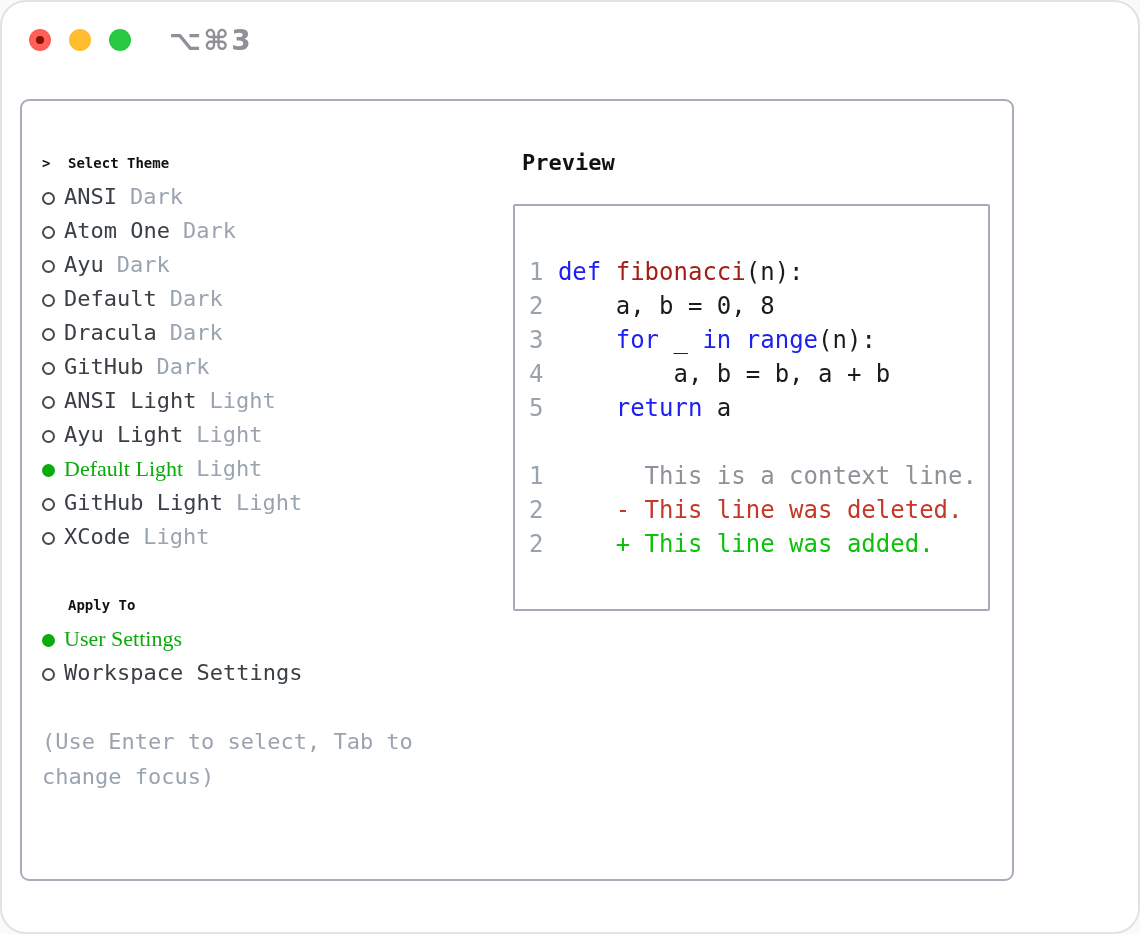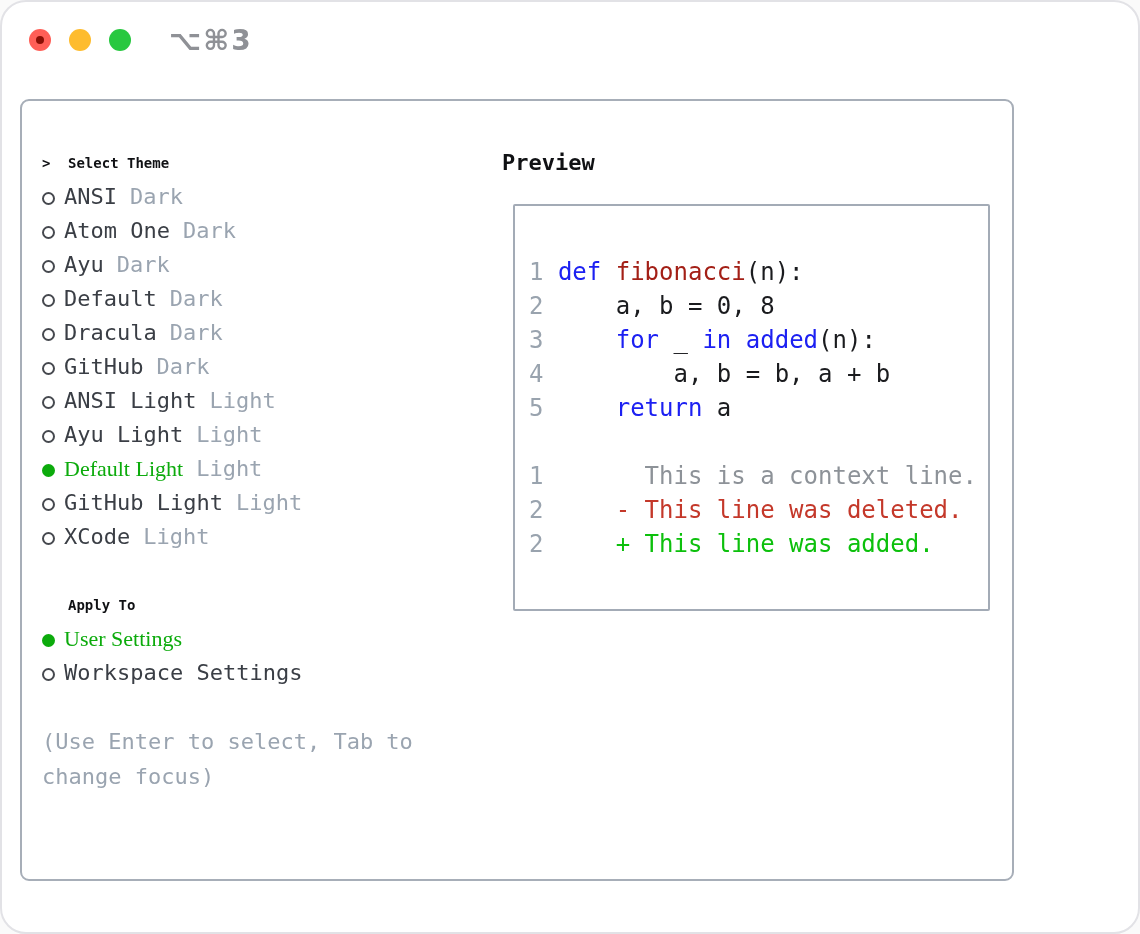--- a/index.html
+++ b/index.html
@@ -43,21 +43,21 @@
   .row .tag{color:var(--muted-gray);margin-left:13px;}
   .hdr-row{height:34px;line-height:34px;font-size:14px;font-weight:bold;color:#101114;white-space:nowrap;}
   .hdr-row .prompt{display:inline-block;width:26px;}
   .hdr-row.indent{padding-left:26px;}
   .spacer{height:34px;}
   .help{
     margin-top:0;width:432px;font-size:22px;line-height:35px;color:var(--muted-gray);
     white-space:normal;word-break:normal;
   }
   
-  .preview-title{position:absolute;left:480px;top:45px;height:34px;line-height:34px;font-size:22px;font-weight:bold;color:#101114;}
+  .preview-title{position:absolute;left:500px;top:45px;height:34px;line-height:34px;font-size:22px;font-weight:bold;color:#101114;}
   .preview-box{
     position:absolute;left:491px;top:103px;width:477px;height:407px;
     border:2px solid #a3abb6;border-radius:2px;background:#fff;
     padding:49px 12px 0 14px;overflow:hidden;
   }
   .code-line{height:34px;line-height:34px;font-size:24px;white-space:pre;}
   .seg-gutter{color:var(--gutter-gray);}
   .seg-keyword{color:var(--keyword-blue);}
   .seg-function{color:var(--function-red);}
   .seg-plain{color:#1a1b1e;}
@@ -135,21 +135,21 @@
 
       <div class="help">(Use Enter to select, Tab to change focus)</div>
     </div>
 
     <div class="preview-title">Preview</div>
 
     <div class="preview-box">
       <div id="code-lines">
           <div class="code-line"><span class="seg-gutter">1 </span><span class="seg-keyword">def </span><span class="seg-function">fibonacci</span><span class="seg-plain">(n):</span></div>
           <div class="code-line"><span class="seg-gutter">2</span><span class="seg-plain">     a, b = 0, 8</span></div>
-          <div class="code-line"><span class="seg-gutter">3</span><span class="seg-plain">     </span><span class="seg-keyword">for</span><span class="seg-plain"> _ </span><span class="seg-keyword">in</span><span class="seg-plain"> </span><span class="seg-keyword">added</span><span class="seg-plain">(n):</span></div>
+          <div class="code-line"><span class="seg-gutter">3</span><span class="seg-plain">     </span><span class="seg-keyword">for</span><span class="seg-plain"> _ </span><span class="seg-keyword">in</span><span class="seg-plain"> </span><span class="seg-keyword">range</span><span class="seg-plain">(n):</span></div>
           <div class="code-line"><span class="seg-gutter">4</span><span class="seg-plain">         a, b = b, a + b</span></div>
           <div class="code-line"><span class="seg-gutter">5</span><span class="seg-plain">     </span><span class="seg-keyword">return</span><span class="seg-plain"> a</span></div>
           <div class="code-line"></div>
           <div class="code-line"><span class="seg-gutter">1</span><span class="seg-context">       This is a context line.</span></div>
           <div class="code-line"><span class="seg-gutter">2</span><span class="seg-deleted">     - This line was deleted.</span></div>
           <div class="code-line"><span class="seg-gutter">2</span><span class="seg-added">     + This line was added.</span></div>
         </div>
     </div>
 
   </div>

